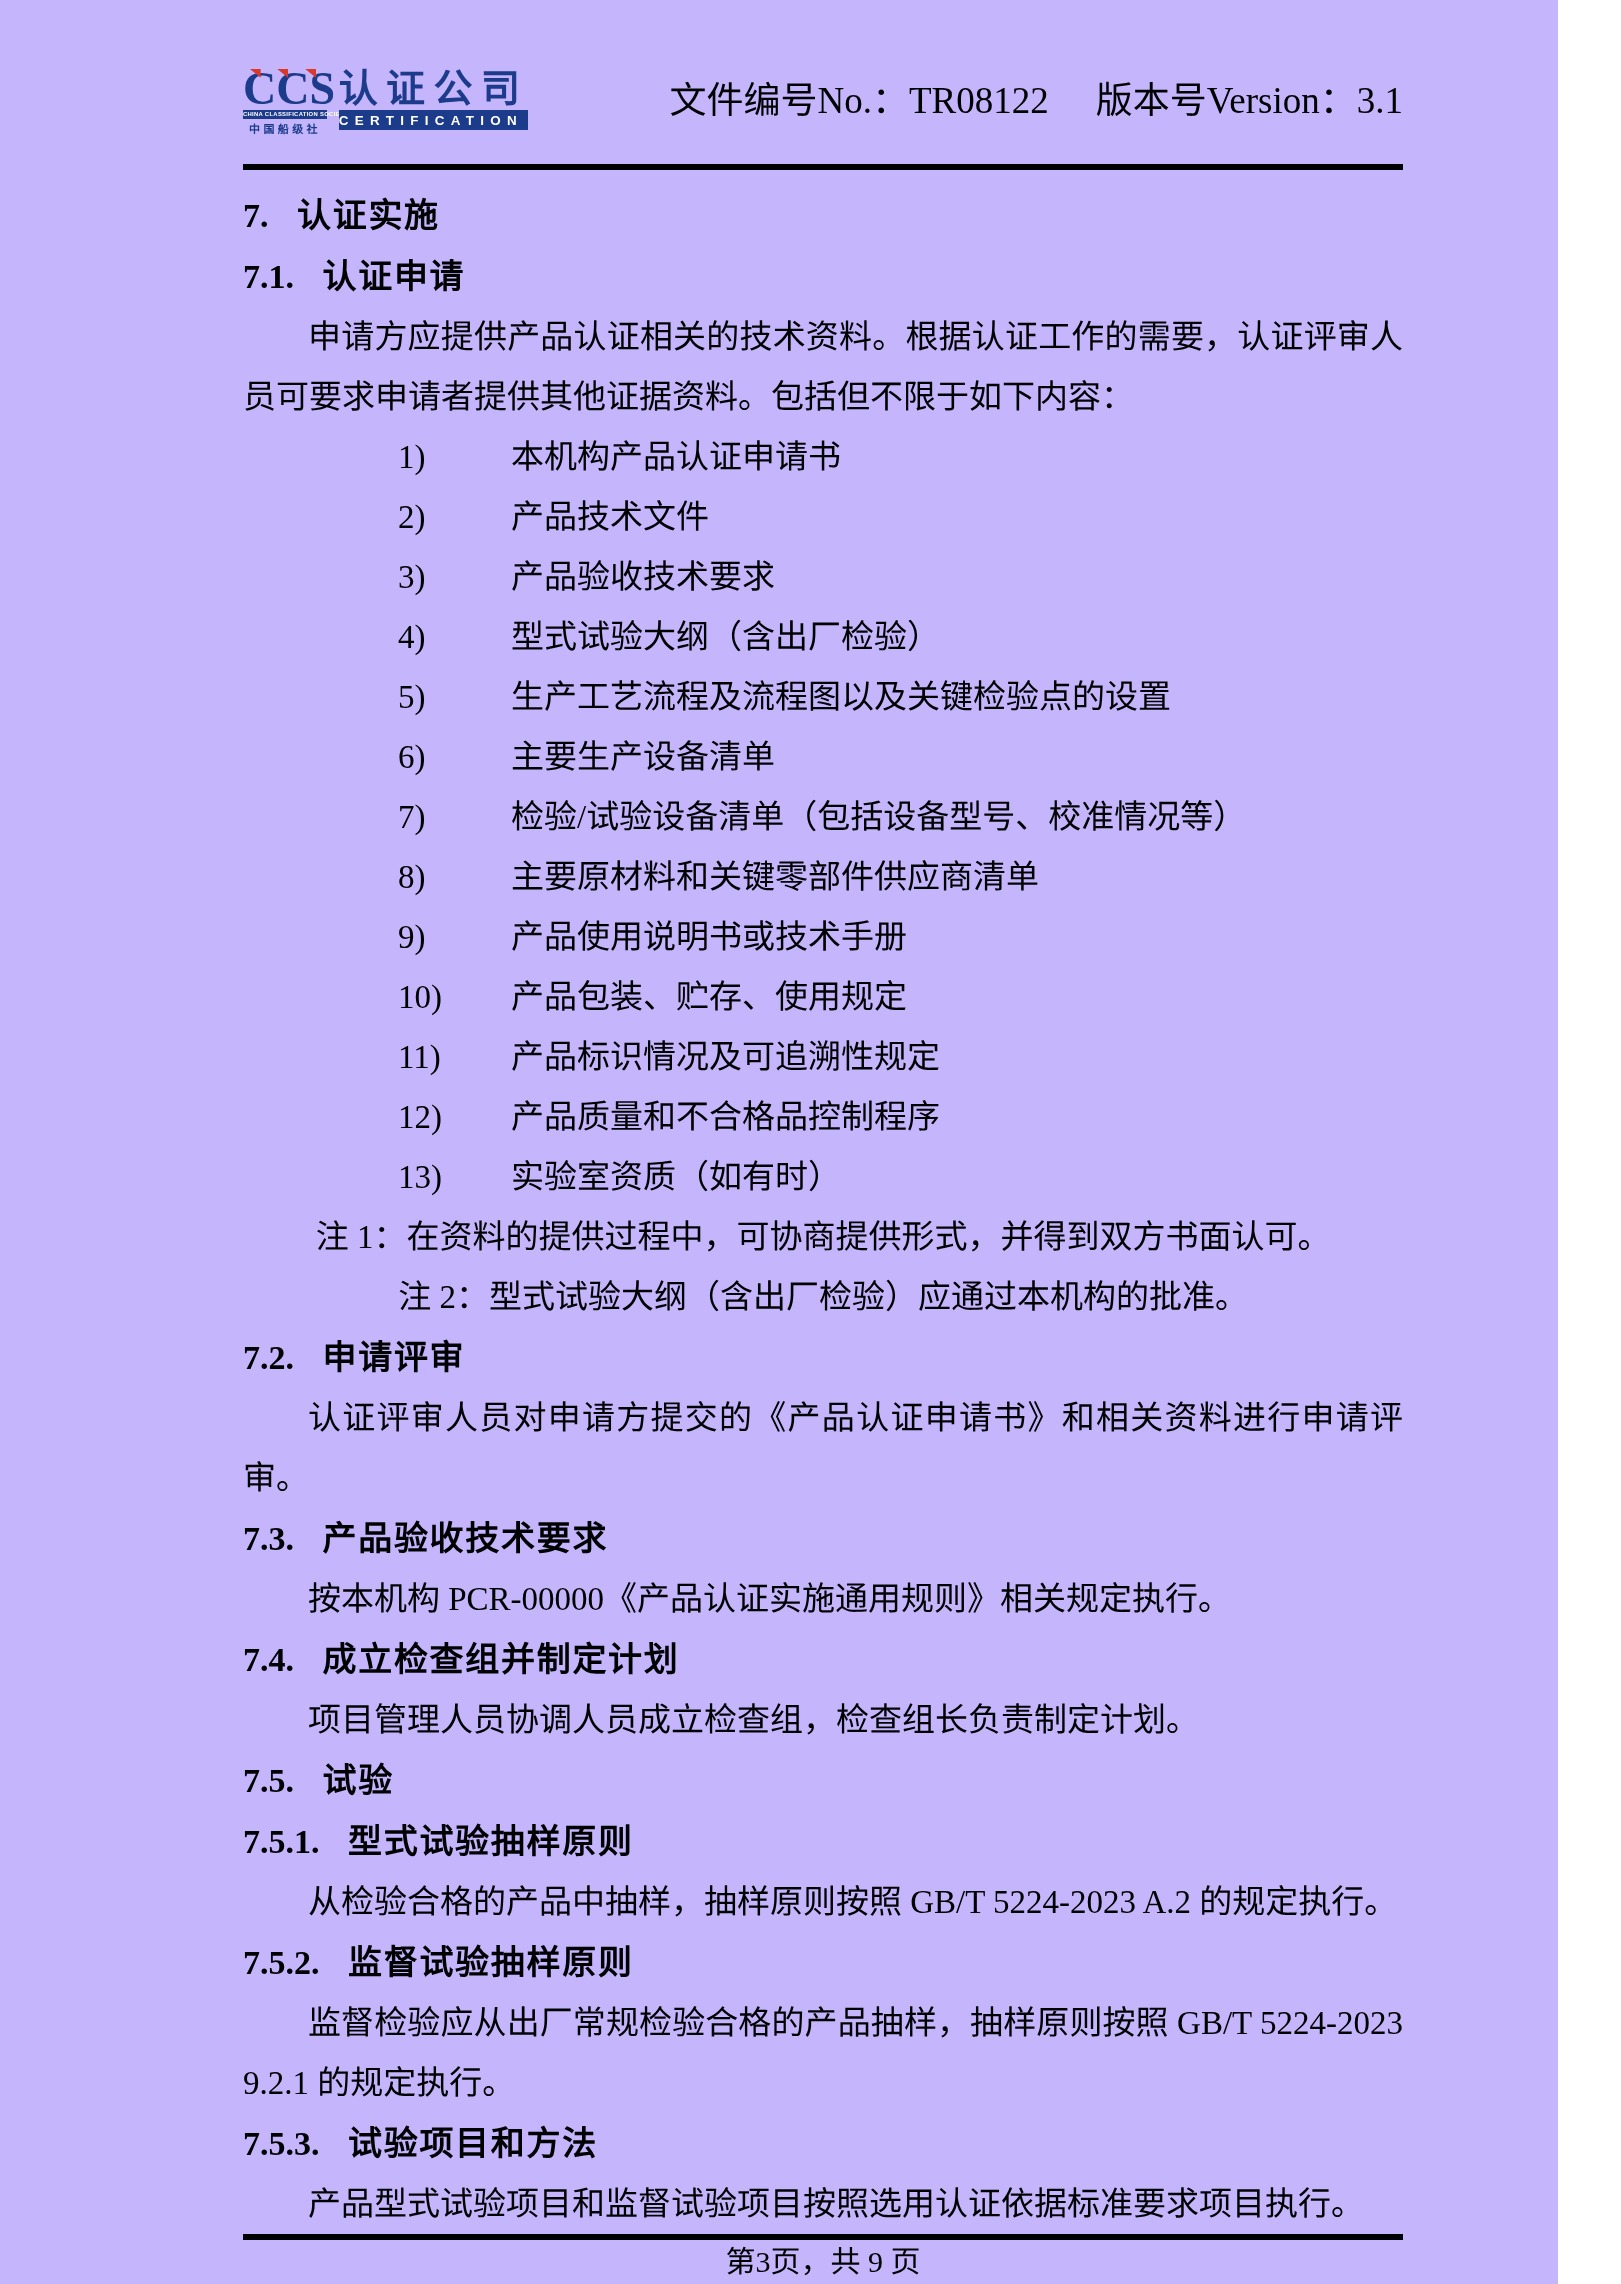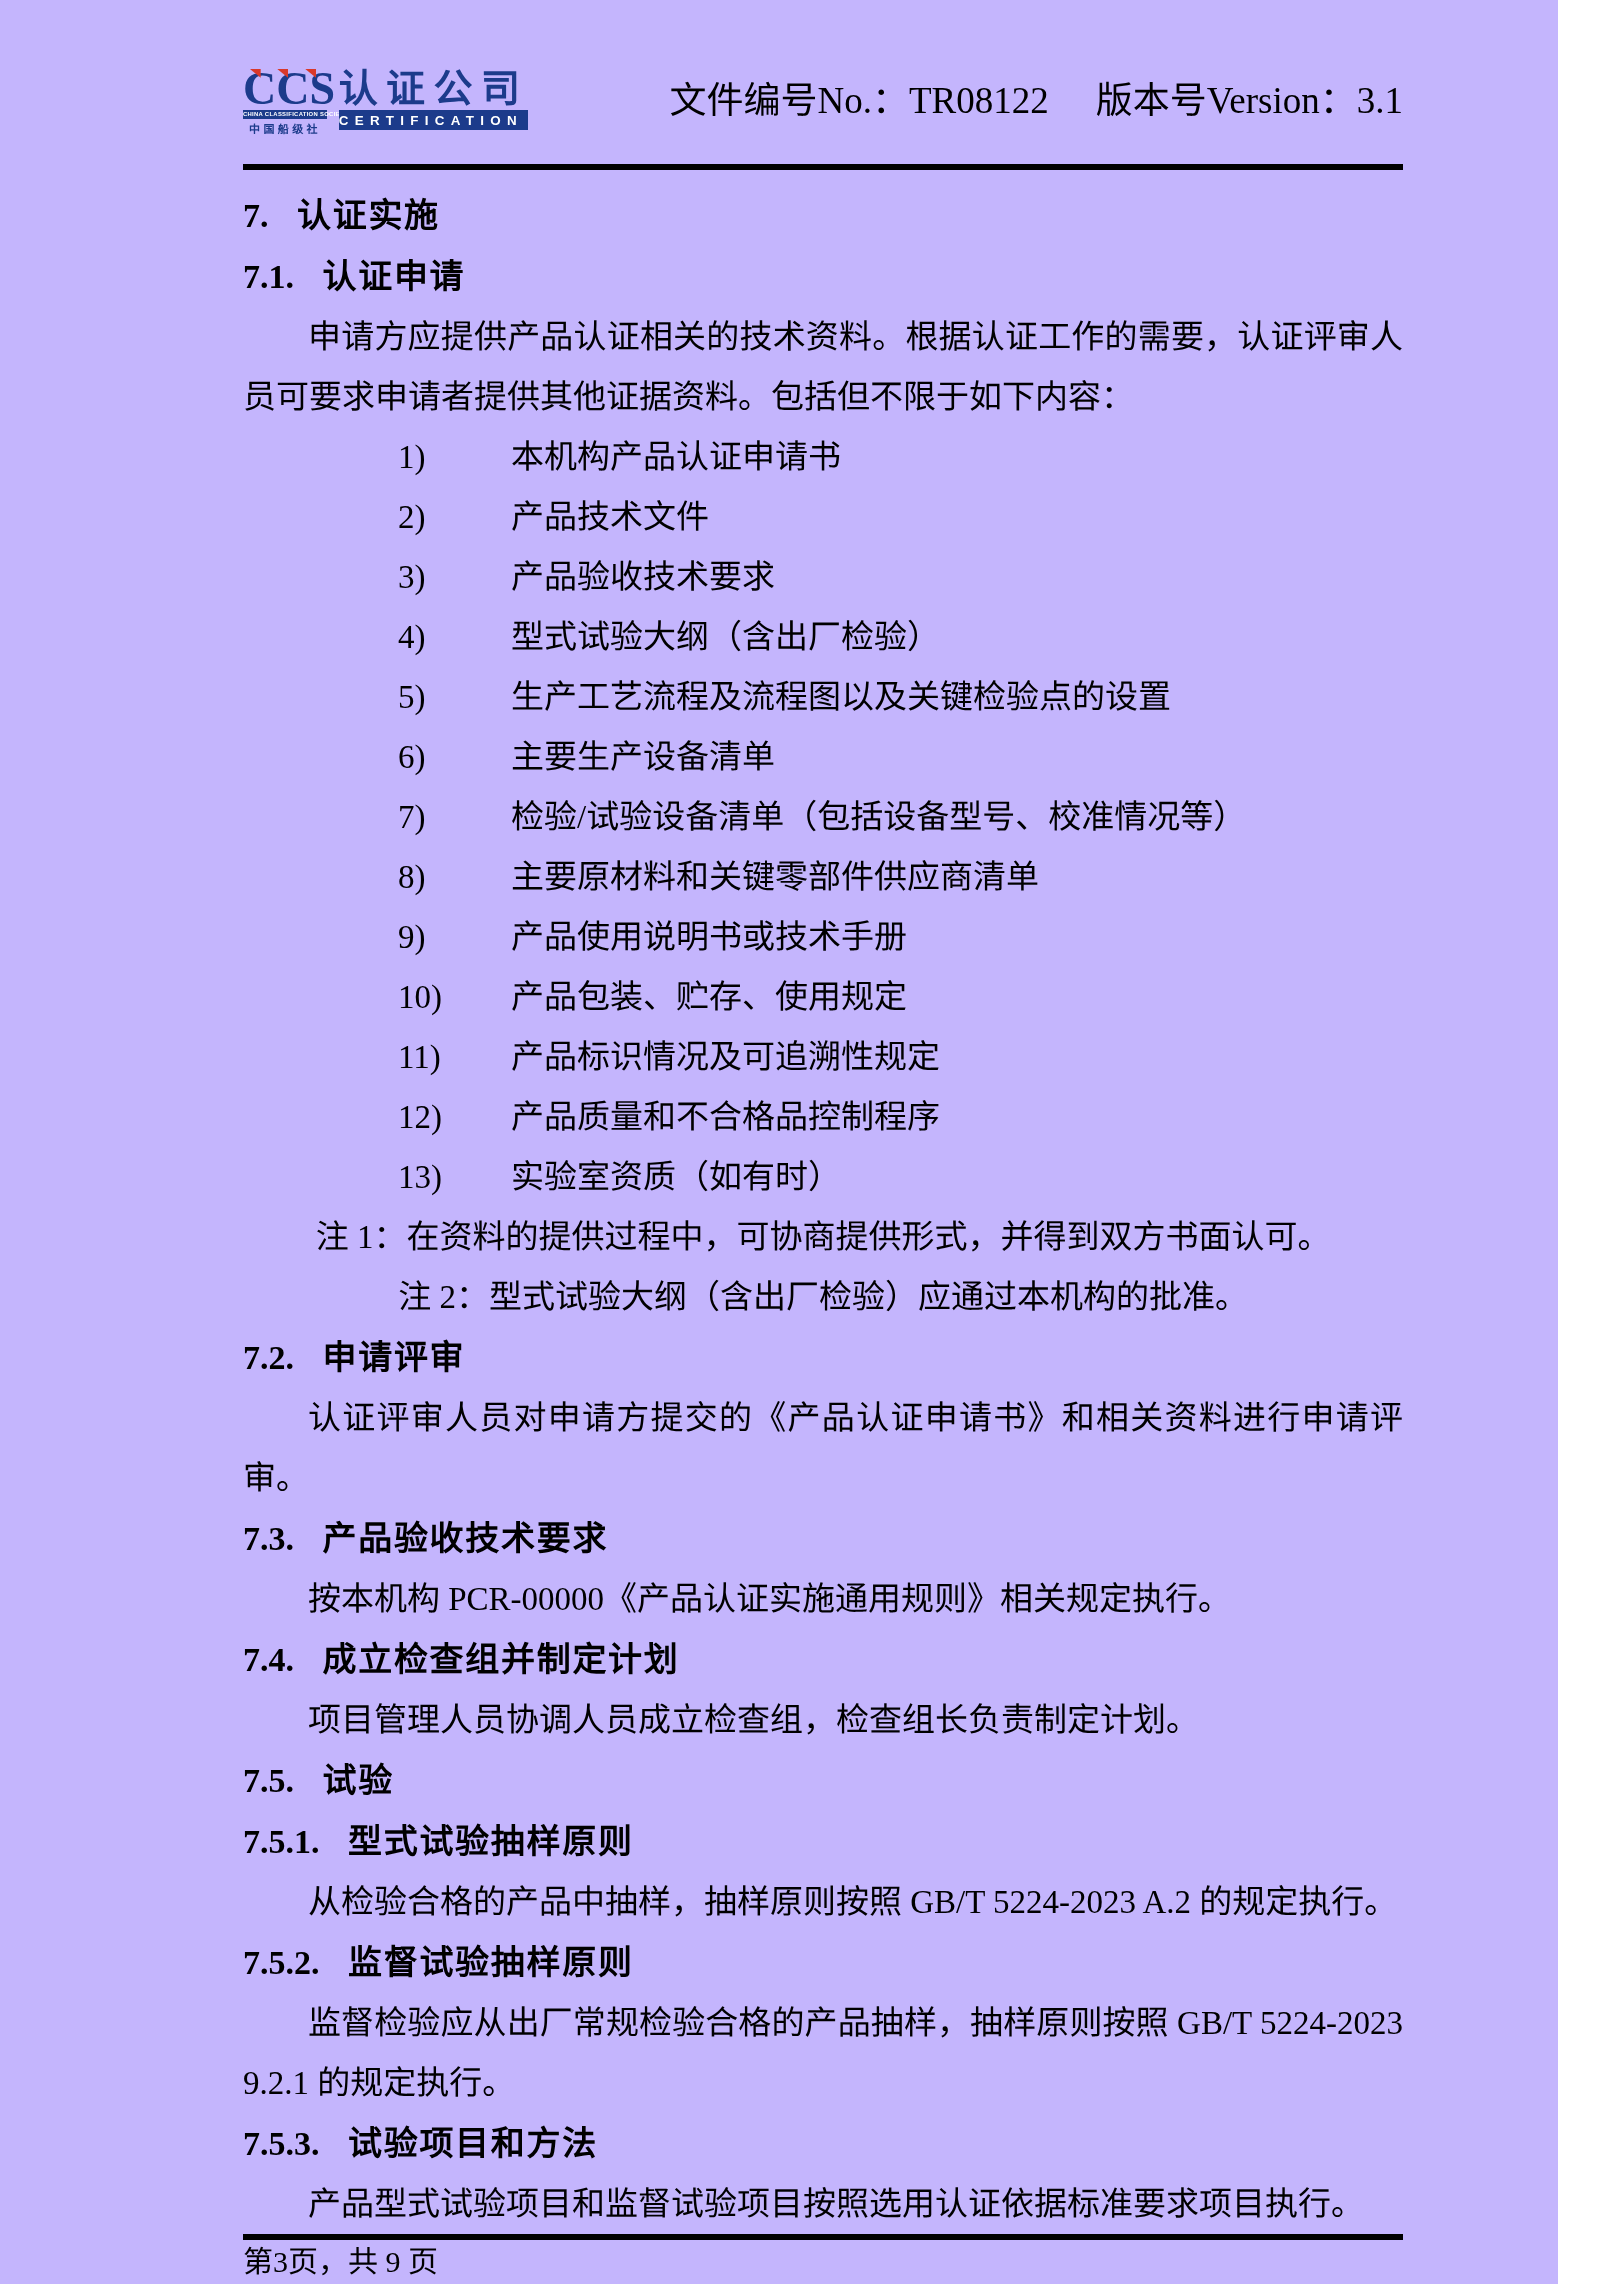--- a/index.html
+++ b/index.html
@@ -53,21 +53,21 @@
   .hd { font-size:34px; font-weight:bold; }
   .hd .sec-num { font-family:"Liberation Serif","DejaVu Serif",serif; margin-right:28.5px; }
   .hd .sec-title { font-family:Liberation Sans, sans-serif; letter-spacing:1.7px; }
   .para { text-align:justify; text-indent:65px; }
   .note { text-align:center; }
   .li { padding-left:155px; }
   .li-num { display:inline-block; width:113px; }
   
   .footer {
     margin:0 155px 0 243px; border-top:6.7px solid #000;
-    text-align:left; font-size:30px; line-height:39px; padding-top:1.7px;
+    text-align:center; font-size:30px; line-height:39px; padding-top:1.7px;
   }
   :root { --brand-blue:#1c3b8b; --brand-red:#d9382a; }
 </style>
 </head>
 <body>
 
 <div class="page">
 
   <div class="header">
     <div class="logo">

